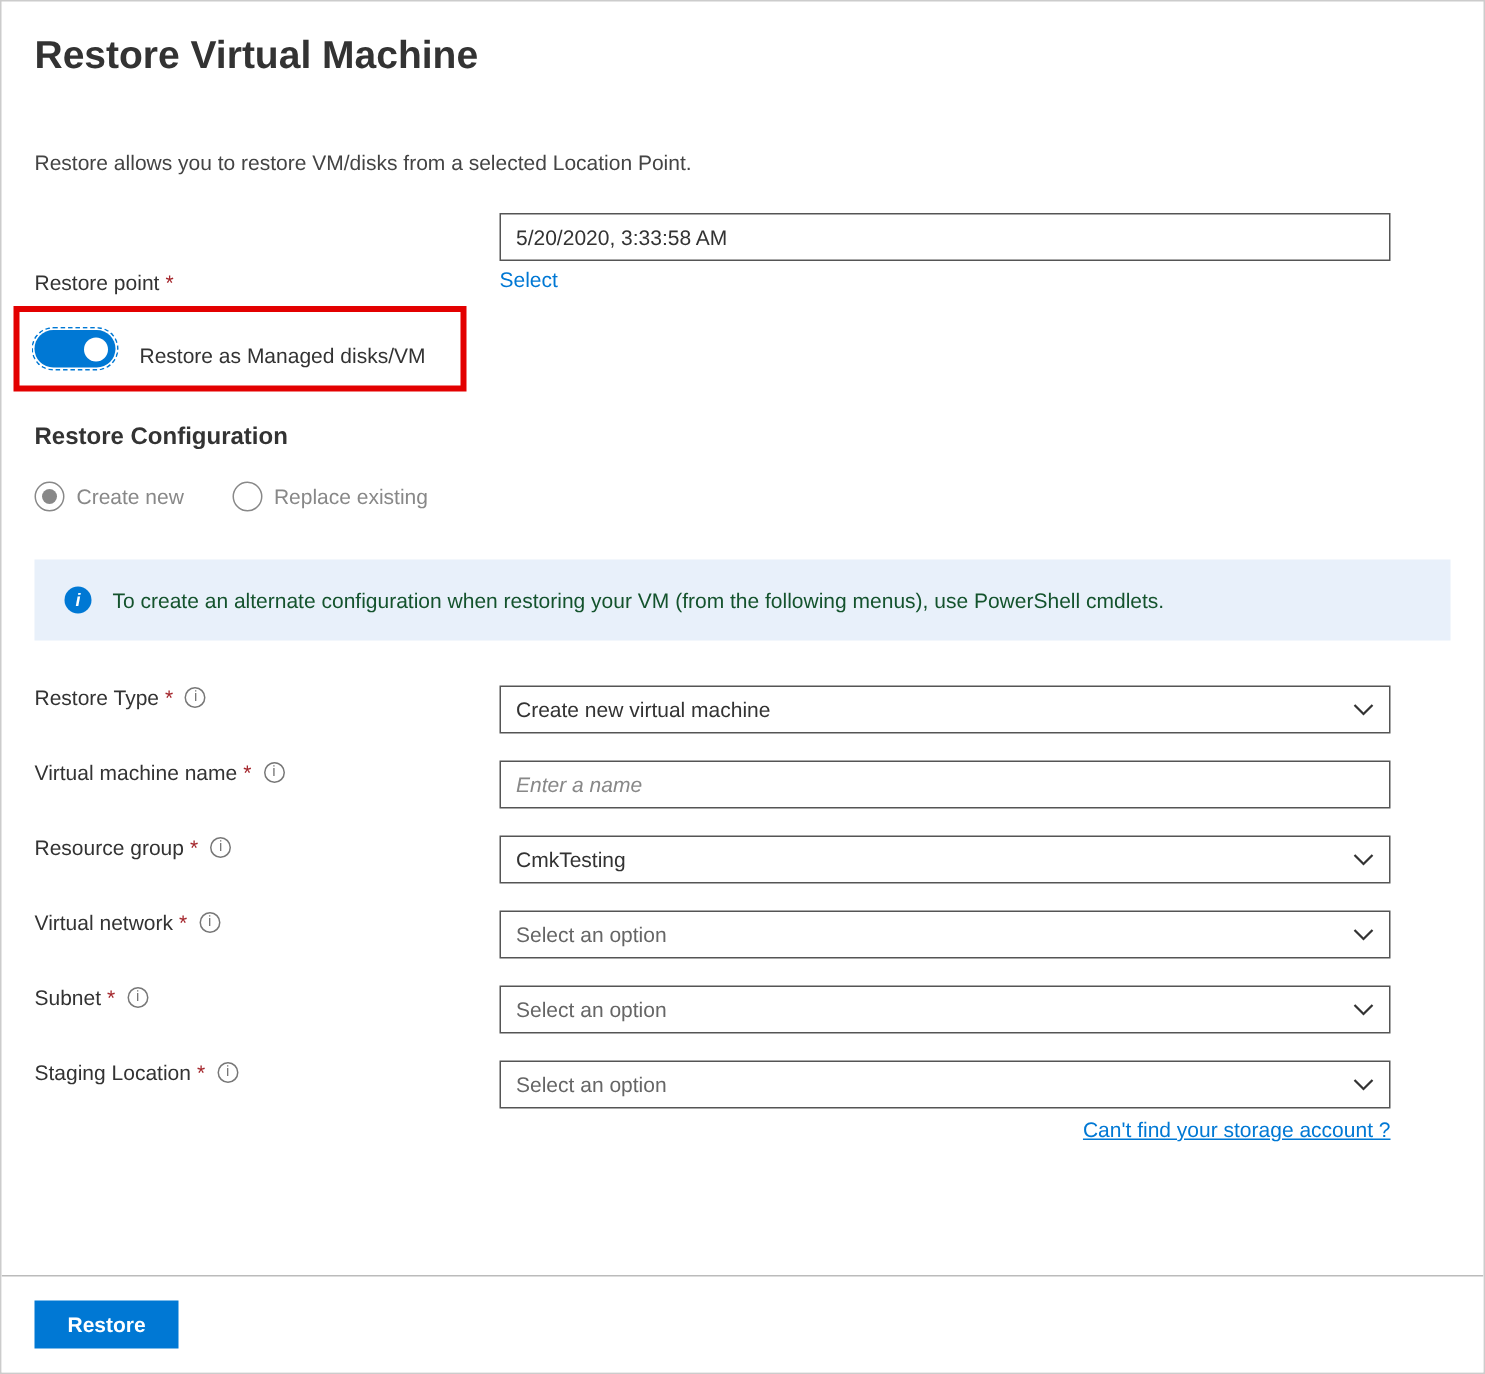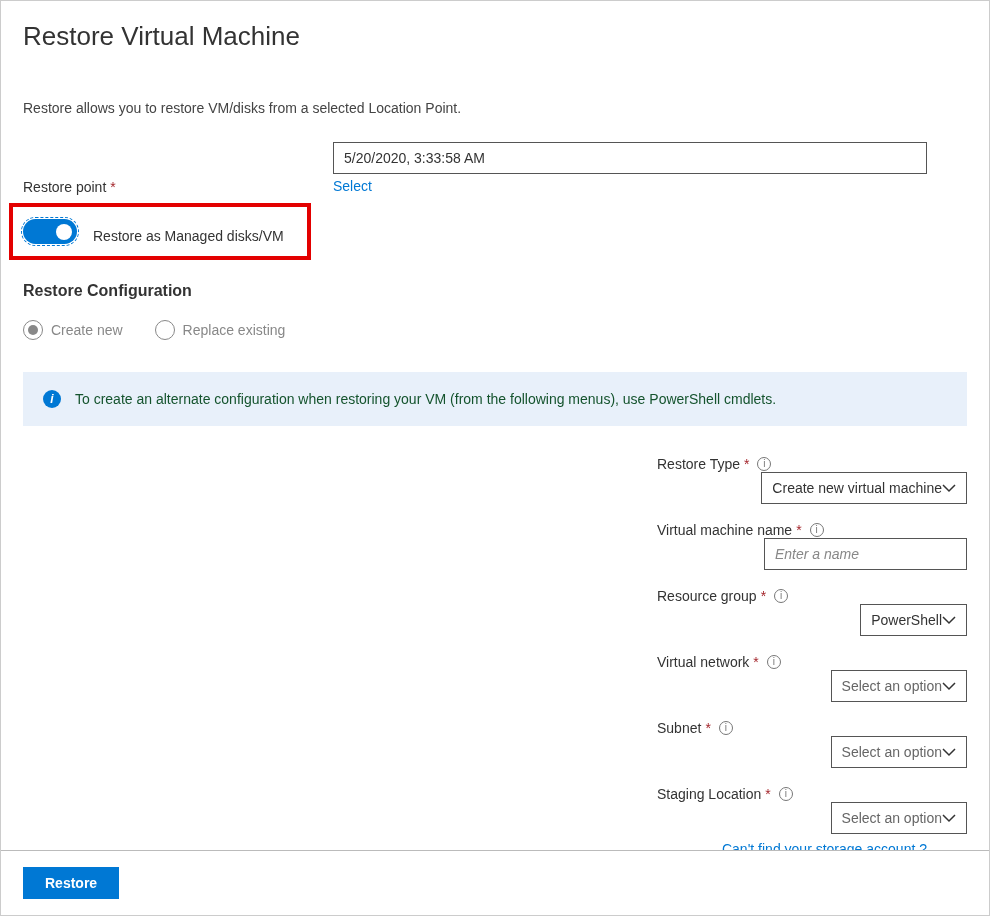--- a/index.html
+++ b/index.html
@@ -13,21 +13,21 @@
       width: 990px;
       height: 916px;
       border: 1px solid #ccc;
       position: relative;
     }
     .content {
       padding: 20px 22px 0 22px;
     }
     h1 {
       font-size: 26px;
-      font-weight: 400;
+      font-weight: 700;
       color: #333;
       margin-bottom: 48px;
     }
     .description {
       font-size: 14px;
       color: #444;
       margin-bottom: 26px;
     }
     .field-row {
       display: flex;
@@ -209,22 +209,21 @@
       font-style: italic;
       flex-shrink: 0;
     }
     .info-banner-text {
       font-size: 14px;
       color: #14532d;
     }
 
     .form-grid .field-row {
       margin-bottom: 18px;
-      align-items: flex-end;
-      flex-direction: column;
+      align-items: flex-start;
     }
     .form-grid .field-label {
       padding-top: 0;
     }
 
     .storage-link-row {
       text-align: right;
       max-width: 904px;
       margin-top: -12px;
     }
@@ -323,21 +322,21 @@
     </div>
 
     <div class="field-row">
       <div class="field-label">
         <span>Resource group</span>
           <span class="req">*</span>
         <span class="info-icon">i</span>
       </div>
       <div class="field-control">
         <div class="select-input has-value">
-          <span>PowerShell</span>
+          <span>CmkTesting</span>
           <span class="chevron-down">
             <svg viewBox="0 0 14 14">
                 <path d="M1 4 L7 10 L13 4" stroke="#333" stroke-width="1.5" fill="none"></path>
               </svg>
           </span>
         </div>
       </div>
     </div>
 
     <div class="field-row">

